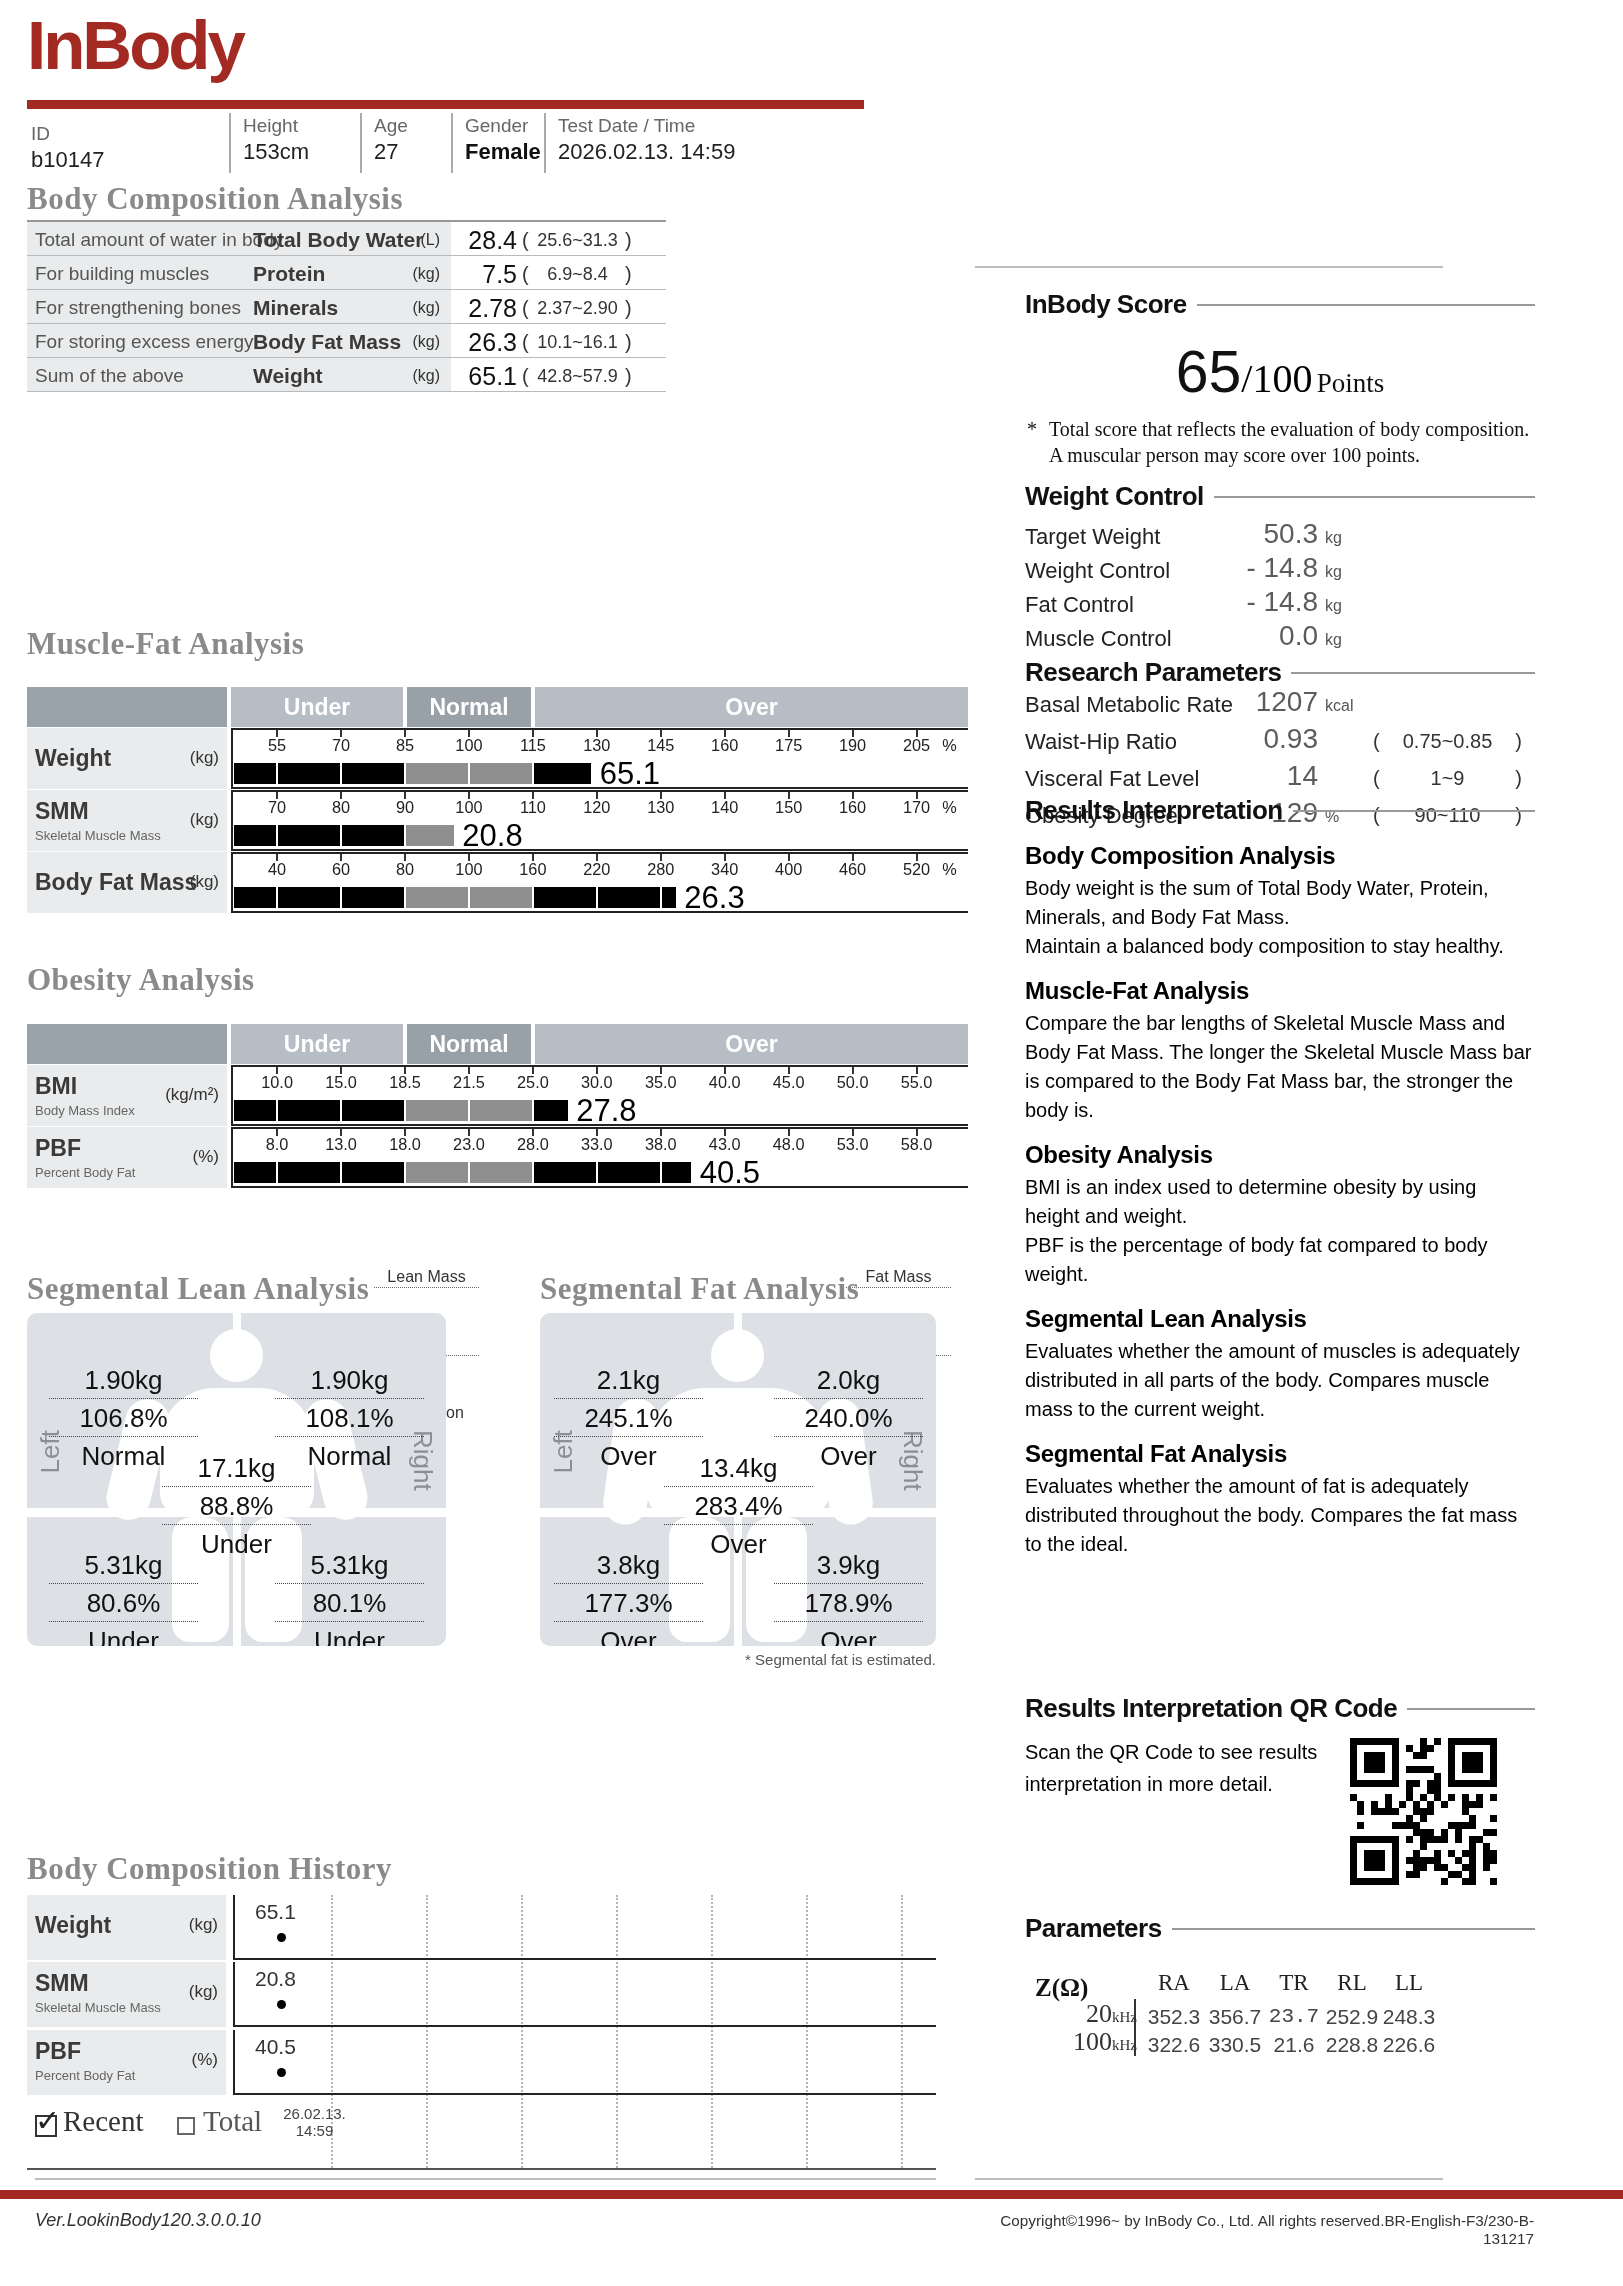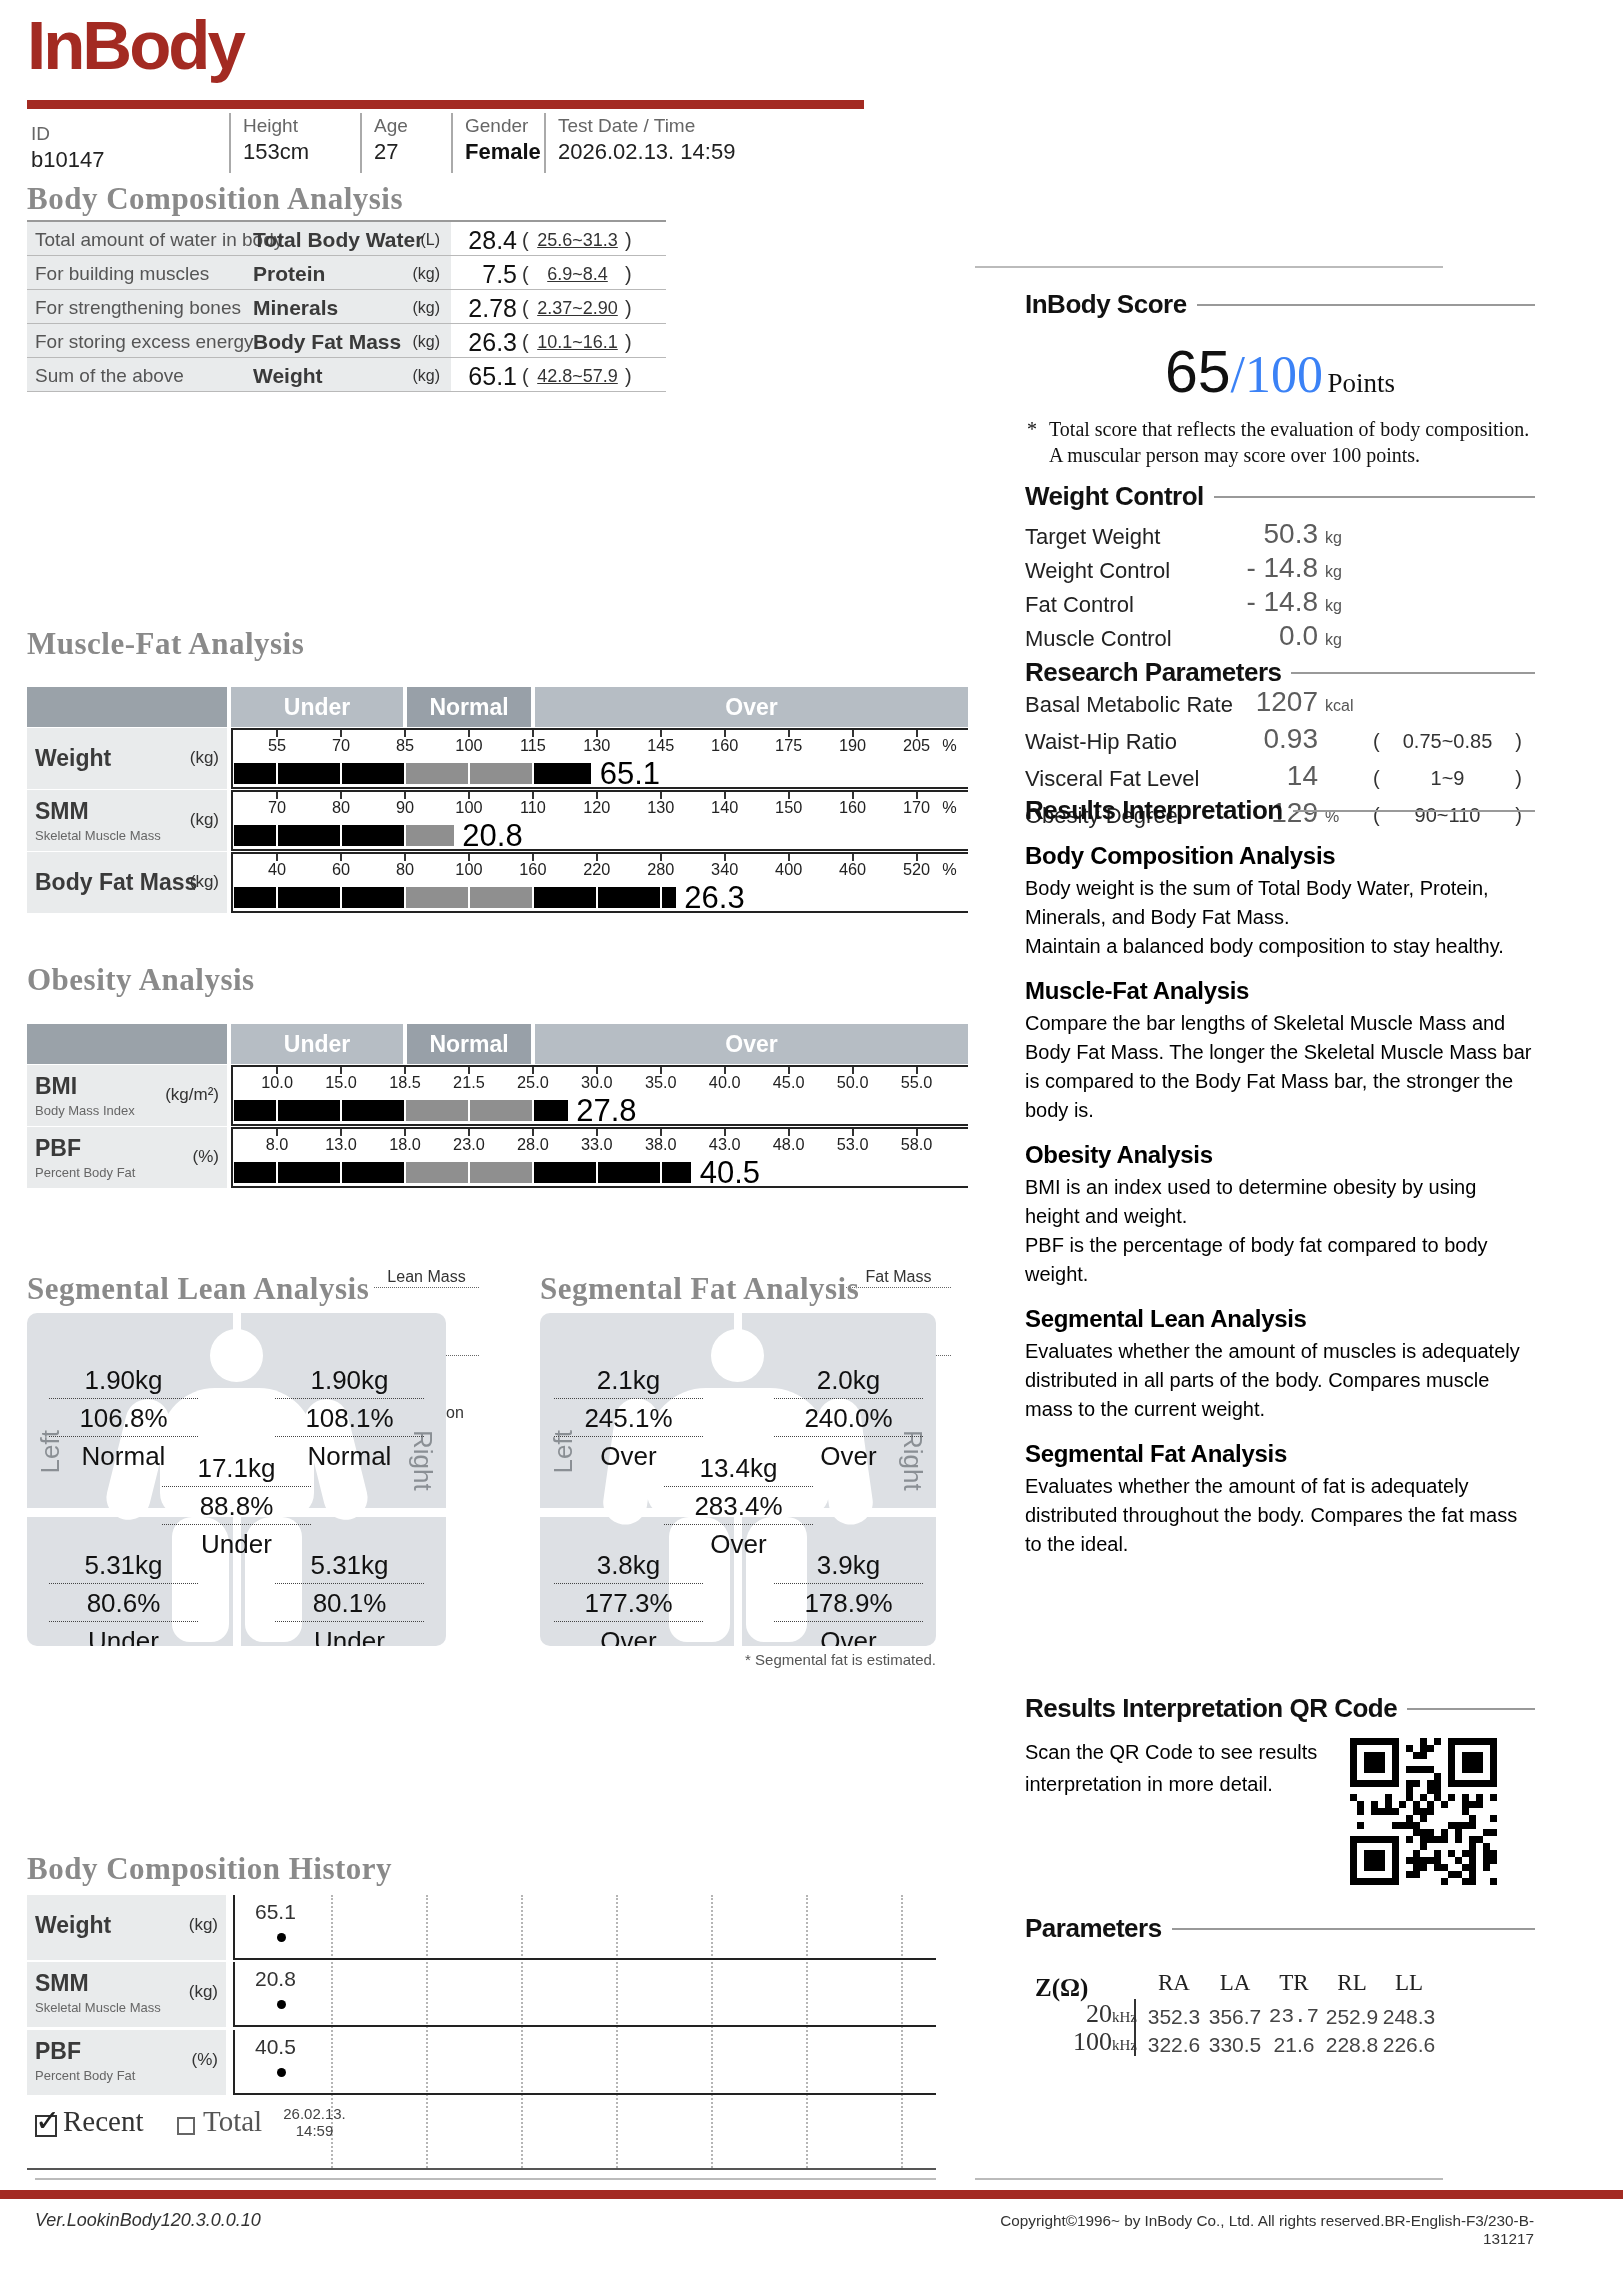--- a/index.html
+++ b/index.html
@@ -23,21 +23,21 @@
 
   
   .bca-table { position:absolute; left:27px; top:220px; width:639px; border-top:2px solid #999; }
   .bca-row { position:relative; height:33px; border-bottom:1px solid #b9b9b9;
              background:linear-gradient(to right,#e9ebec 0px,#e9ebec 424px,#ffffff 424px); }
   .bca-desc { position:absolute; left:8px; top:7px; font-size:19px; color:#555; }
   .bca-name { position:absolute; left:226px; top:6px; font-size:21px; font-weight:bold; color:#3a3a3a; }
   .bca-unit { position:absolute; right:226px; top:9px; font-size:16px; color:#333; }
   .bca-val  { position:absolute; left:396px; width:94px; text-align:right; top:4px; font-size:25px; color:#111; }
   .bca-par1 { position:absolute; left:495px; top:7px; font-size:20px; color:#333; }
-  .bca-rng  { position:absolute; left:505px; width:91px; text-align:center; top:8px; font-size:18px; color:#333;text-decoration:underline; }
+  .bca-rng  { position:absolute; left:505px; width:91px; text-align:center; top:8px; font-size:18px; color:#333; }
   .bca-par2 { position:absolute; left:598px; top:7px; font-size:20px; color:#333; }
 
   
   .bar-table { position:absolute; left:27px; width:941px; }
   .zone-header { display:flex; height:40px; }
   .zh-cell { color:#fff; font-size:23px; font-weight:bold; text-align:center; line-height:40px; }
   .zh-blank  { width:200px; background:#9aa2a9; margin-right:4px; }
   .zh-under  { width:172px; background:#b6bdc4; margin-right:4px; }
   .zh-normal { width:124px; background:#98a0a8; margin-right:4px; }
   .zh-over   { width:433px; background:#b6bdc4; }
@@ -88,21 +88,21 @@
   
   .rrule-top { position:absolute; left:975px; top:266px; width:468px; height:2px; background:#bbb; }
   .rrule-bot { position:absolute; left:975px; top:2178px; width:468px; height:2px; background:#bbb; }
   .lrule-bot { position:absolute; left:35px; top:2178px; width:901px; height:2px; background:#bbb; }
   .rsec { position:absolute; left:1025px; width:510px; }
   .rtitle { display:flex; align-items:center; }
   .rtitle span { font-size:26px; font-weight:bold; color:#111; letter-spacing:-0.5px; white-space:nowrap; }
   .rtitle i { flex:1; height:2px; background:#999; margin-left:10px; }
   .score-line { text-align:center; margin-top:18px; }
   .score-big { font-size:59px; color:#111; }
-  .score-denom { font-family:"Liberation Serif", serif; font-size:52px; color:#3b82f6; }
+  .score-denom { font-family:"Liberation Serif", serif; font-size:40px; color:#000000; }
   .score-points { font-family:"Liberation Serif", serif; font-size:27px; color:#111; }
   .score-note { position:relative; margin-top:10px; font-family:"Liberation Serif", serif; font-size:20px;
                 line-height:26px; color:#111; padding-left:24px; }
   .score-note .ast { position:absolute; left:2px; top:0; }
   .kv-row { position:relative; height:34px; }
   .kv-label { position:absolute; left:0; top:4px; font-size:22px; color:#222; }
   .kv-val { position:absolute; left:149px; width:144px; text-align:right; top:-2px; font-size:28px; color:#5c5c5c; }
   .kv-unit { position:absolute; left:300px; top:9px; font-size:16px; color:#555; }
   .kv-rng { position:absolute; left:348px; top:5px; width:149px; display:flex; justify-content:space-between; font-size:20px; color:#333; }
   .interp h3 { margin:16px 0 4px 0; font-size:24px; color:#000; letter-spacing:-0.3px; }

